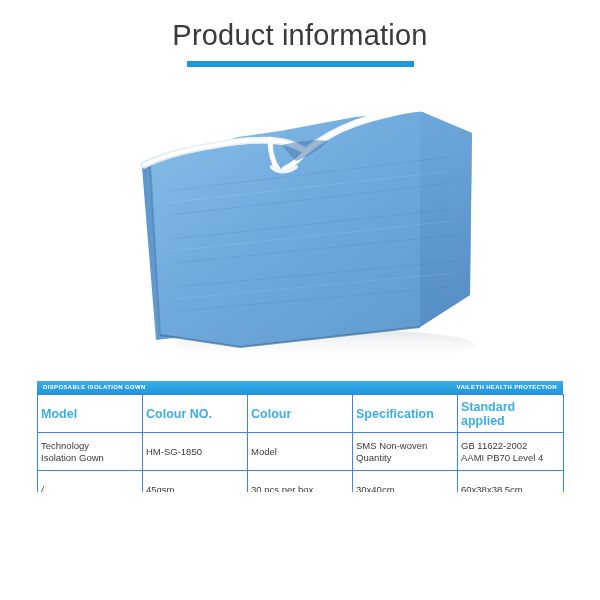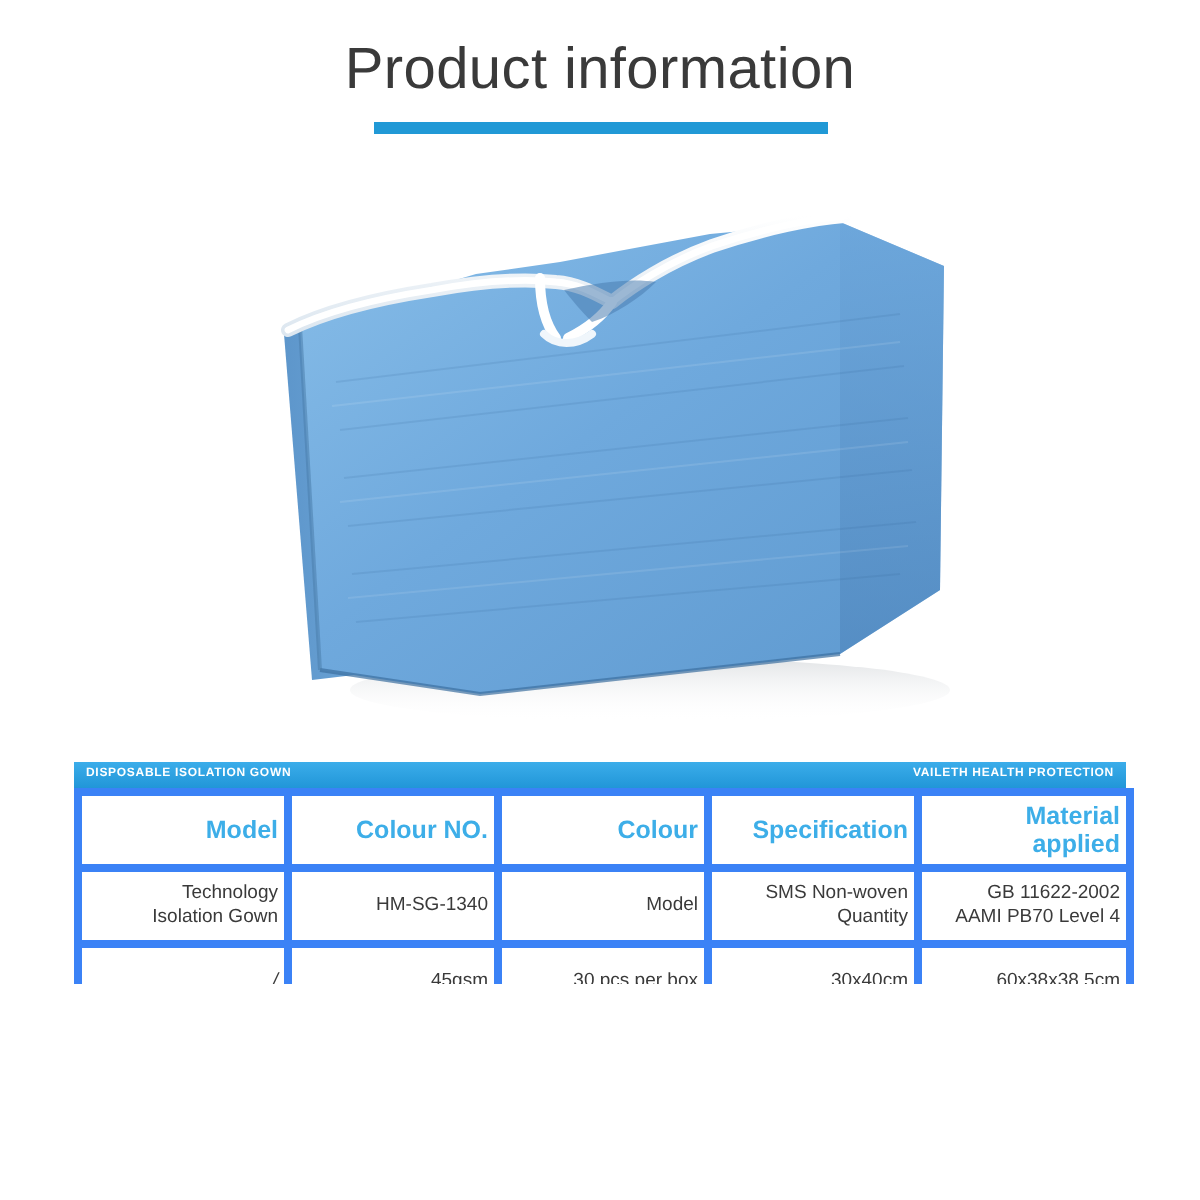--- a/index.html
+++ b/index.html
@@ -83,22 +83,22 @@
     line-height: 13px;
     white-space: nowrap;
   }
   table.spec {
     width: 526px;
     border-collapse: collapse;
     table-layout: fixed;
     background: #ffffff;
   }
   table.spec td {
-    border: 4px solid #3b82f6;
-    text-align: right;
+    border: 1px solid #3b82f6;
+    text-align: left;
     vertical-align: middle;
     padding: 2px 3px;
     box-sizing: border-box;
   }
   tr.head-row td {
     height: 38px;
     font-family: "Liberation Sans", sans-serif;
     font-size: 12.5px;
     font-weight: bold;
     color: #3daee8;
@@ -235,32 +235,32 @@
           <td>
             <span class="cellline">Colour NO.</span>
           </td>
           <td>
             <span class="cellline">Colour</span>
           </td>
           <td>
             <span class="cellline">Specification</span>
           </td>
           <td>
-            <span class="cellline">Material</span>
+            <span class="cellline">Standard</span>
             <span class="cellline">applied</span>
           </td>
         </tr>
 
         <tr class="data-row">
           <td>
             <span class="cellline">Technology</span>
             <span class="cellline">Isolation Gown</span>
           </td>
           <td>
-            <span class="cellline">HM-SG-1340</span>
+            <span class="cellline">HM-SG-1850</span>
           </td>
           <td>
             <span class="cellline">Model</span>
           </td>
           <td>
             <span class="cellline">SMS Non-woven</span>
             <span class="cellline">Quantity</span>
           </td>
           <td>
             <span class="cellline">GB 11622-2002</span>

